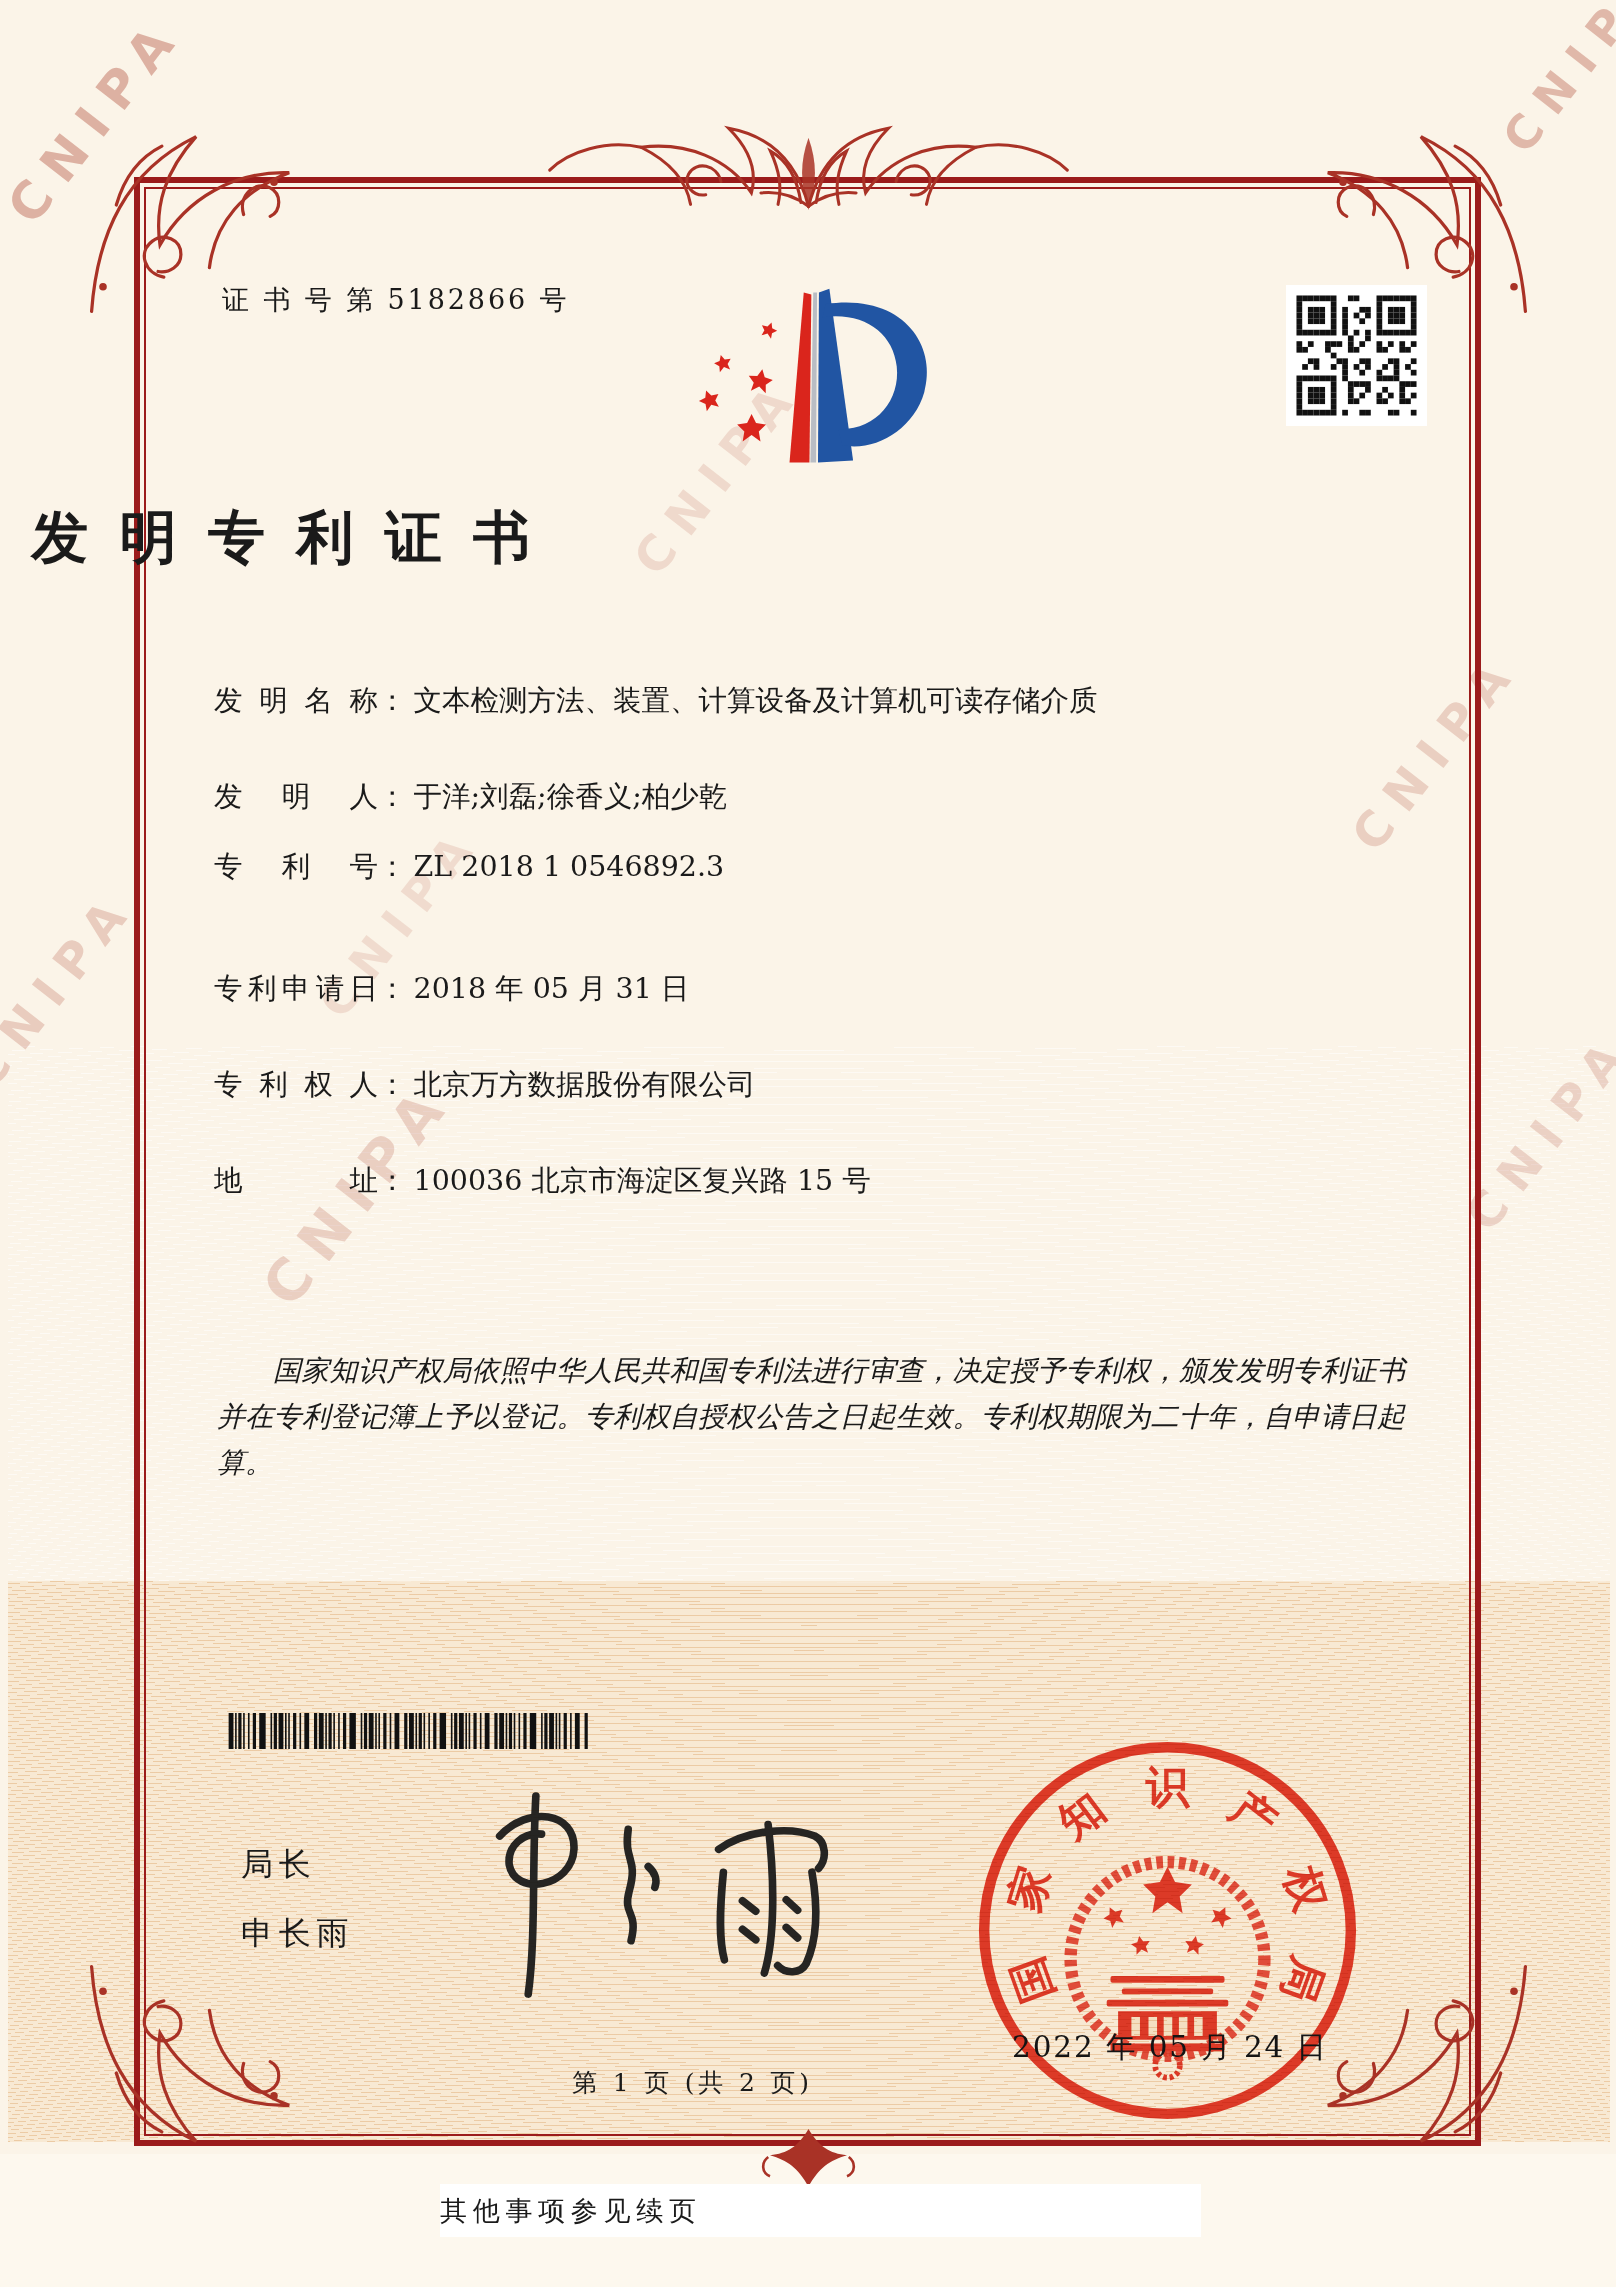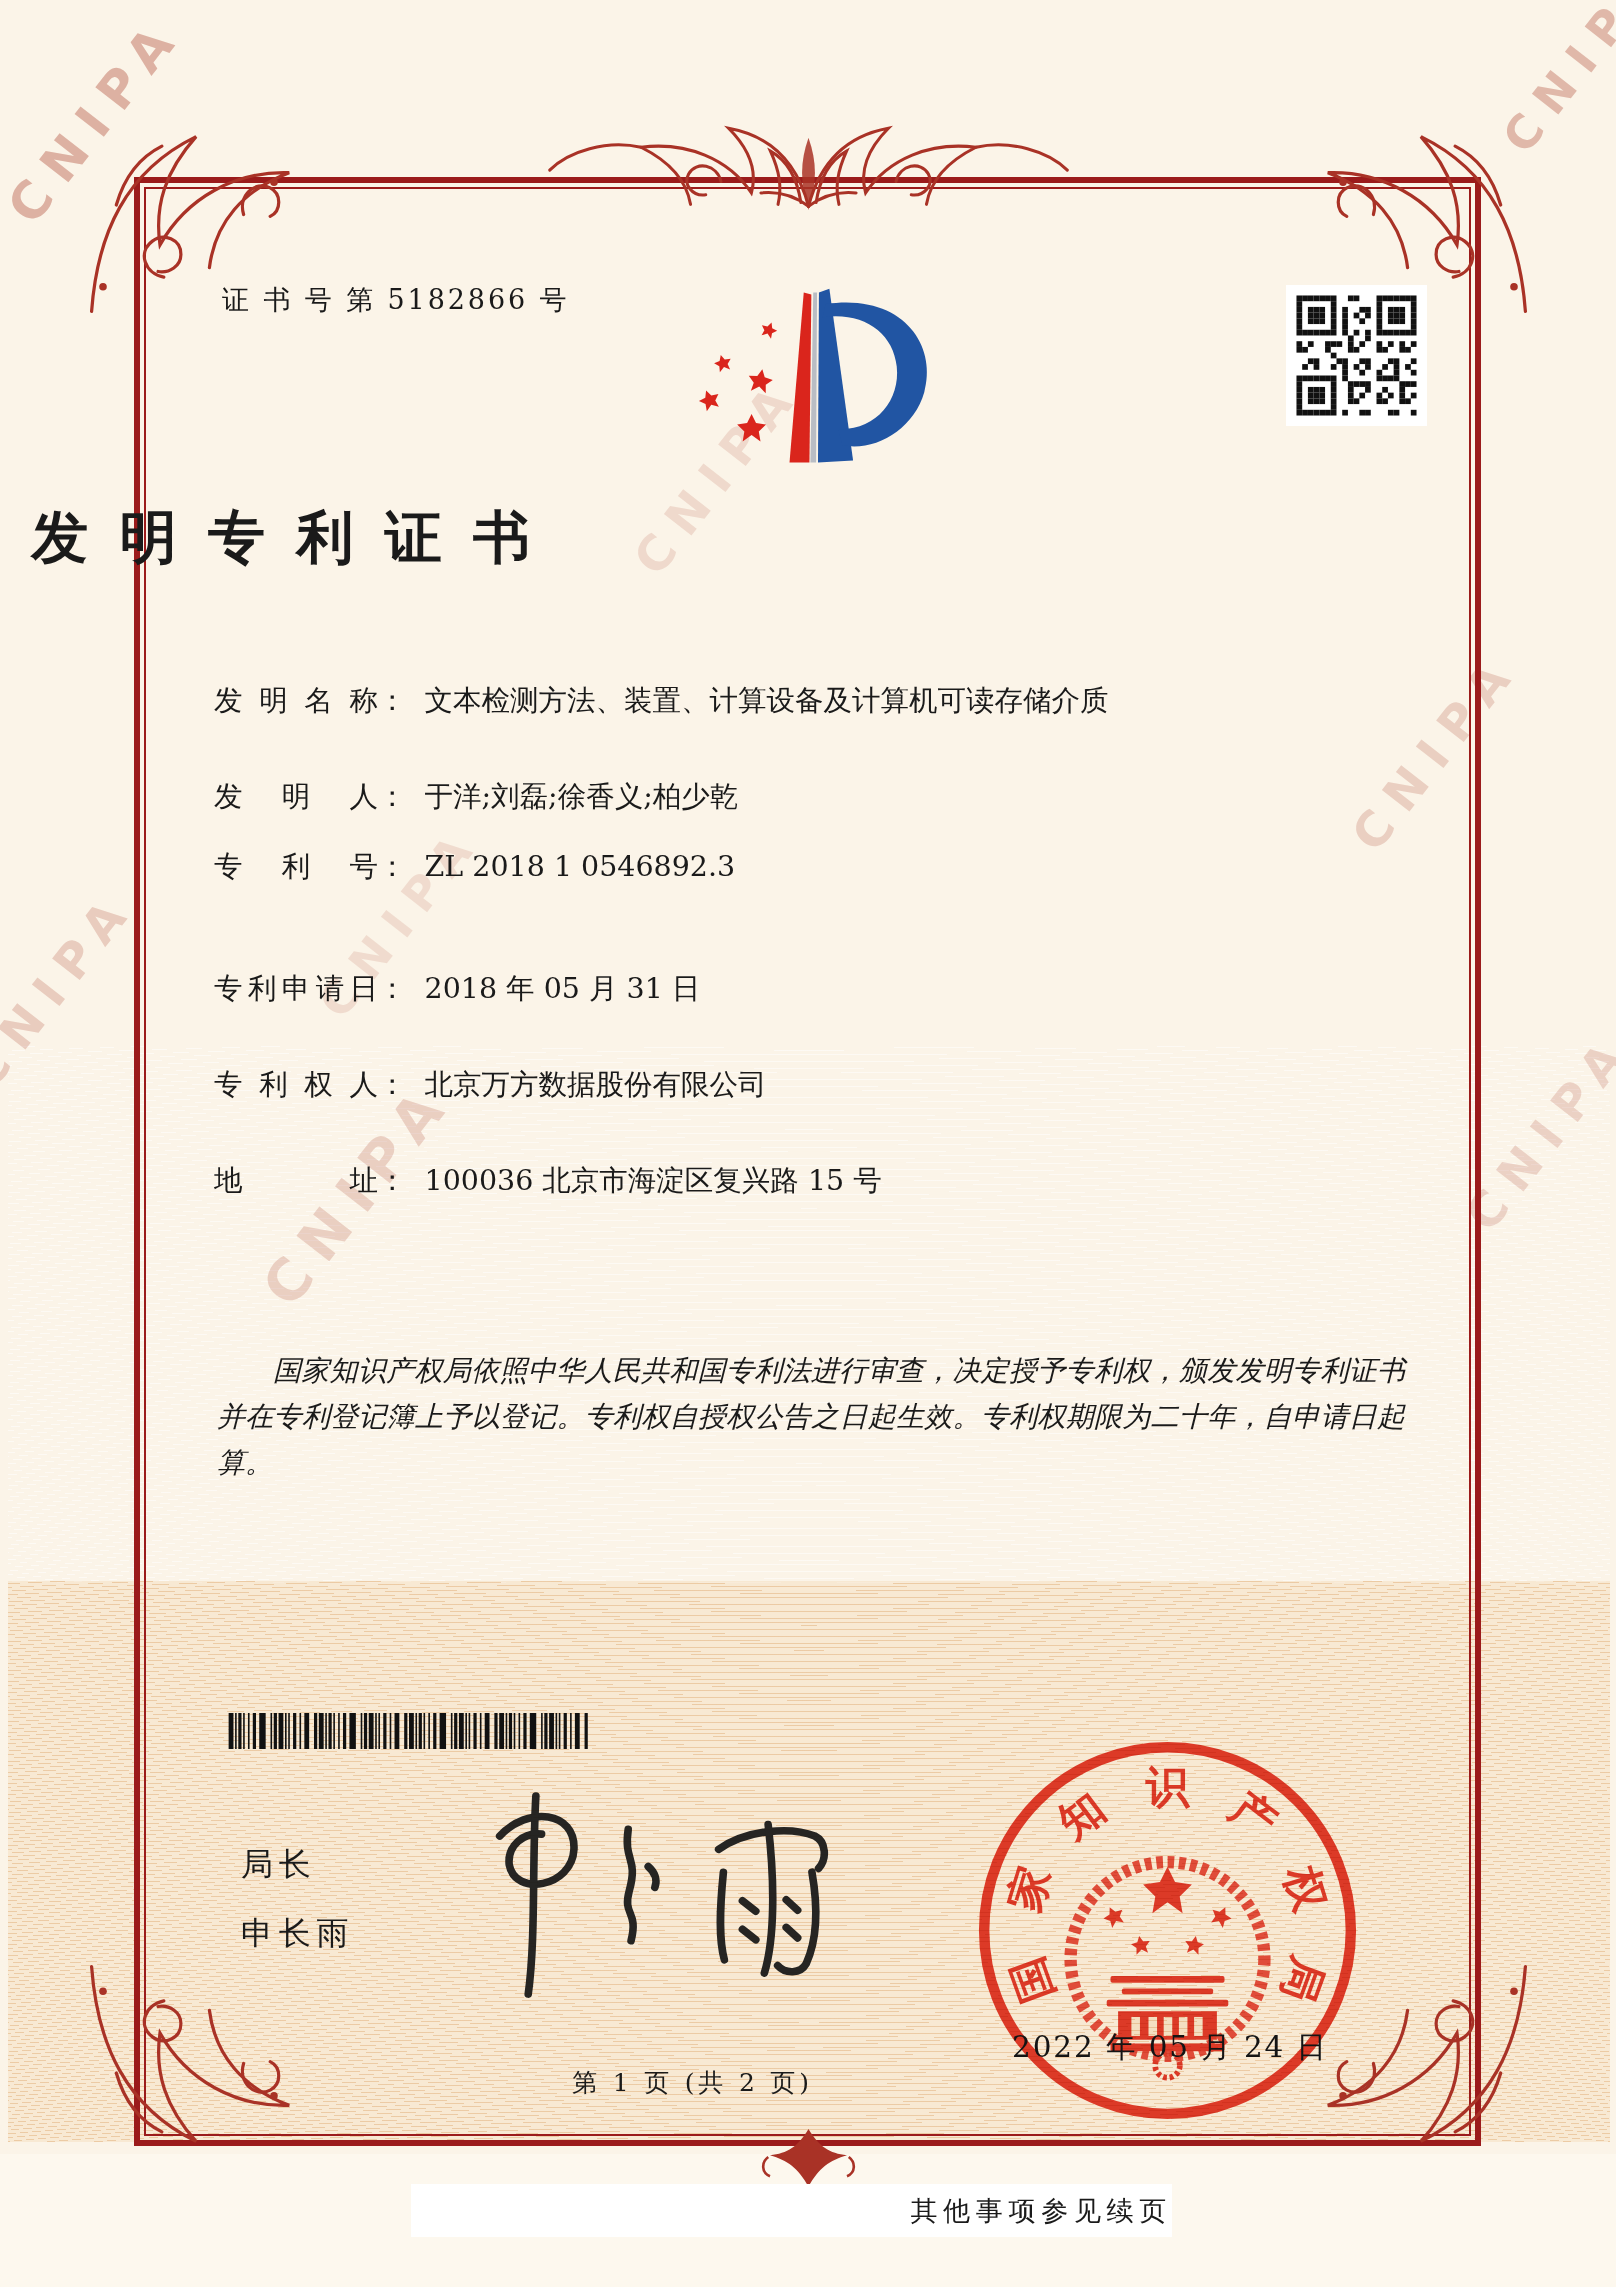--- a/index.html
+++ b/index.html
@@ -19,34 +19,34 @@
   .frame{left:134px;top:177px;width:1335px;height:1957px;border:6.7px solid #9b1b1b;}
   .frame-inner{position:absolute;left:3.8px;top:3.8px;right:3.8px;bottom:3.8px;border:2.9px solid #9b1b1b;}
   
   .cert-no{left:222px;top:282px;font-size:27px;letter-spacing:2.9px;}
   .title{left:0;top:500px;width:1617px;font-size:57px;font-weight:700;
          letter-spacing:.55em;text-indent:.55em;}
   
   .field{position:absolute;left:214px;height:42px;line-height:42px;font-size:28.5px;white-space:nowrap;}
   .flabel{display:inline-block;width:164px;text-align:justify;text-align-last:justify;vertical-align:top;}
   .fcolon{display:inline-block;vertical-align:top;}
-  .fvalue{margin-left:18px;display:inline-block;vertical-align:top;}
+  .fvalue{margin-left:7px;display:inline-block;vertical-align:top;}
   .g2{position:absolute;left:612px;top:0;white-space:nowrap;}
   
   .paras{left:199px;top:1330px;width:1224px;font-size:28px;line-height:46px;text-align:justify;}
   .paras p{margin:18px;text-indent:2em;font-style:italic;}
   
   .sig-label{left:241px;font-size:32px;letter-spacing:5.7px;}
   
   .seal{left:968px;top:1731px;mix-blend-mode:multiply;opacity:.94;}
   .seal-date{left:980px;top:2028px;width:380px;text-align:center;font-size:29.5px;color:#141414;letter-spacing:1.9px;}
   
   .page-info{left:0;top:2066px;width:1385px;text-align:center;font-size:25px;letter-spacing:3.8px;}
-  .cont-strip{left:411px;top:2184px;width:761px;height:53px;background:#ffffff;
-              text-align:right;line-height:53px;font-size:27px;letter-spacing:5.7px;}
+  .cont-strip{left:440px;top:2184px;width:761px;height:53px;background:#ffffff;
+              text-align:left;line-height:53px;font-size:27px;letter-spacing:5.7px;}
   .orn{pointer-events:none;}
 </style>
 </head>
 <body>
 
 <div id="page">
 
   <div class="abs waves1"></div>
   <div class="abs waves2"></div>
   <div class="abs below-border"></div>

